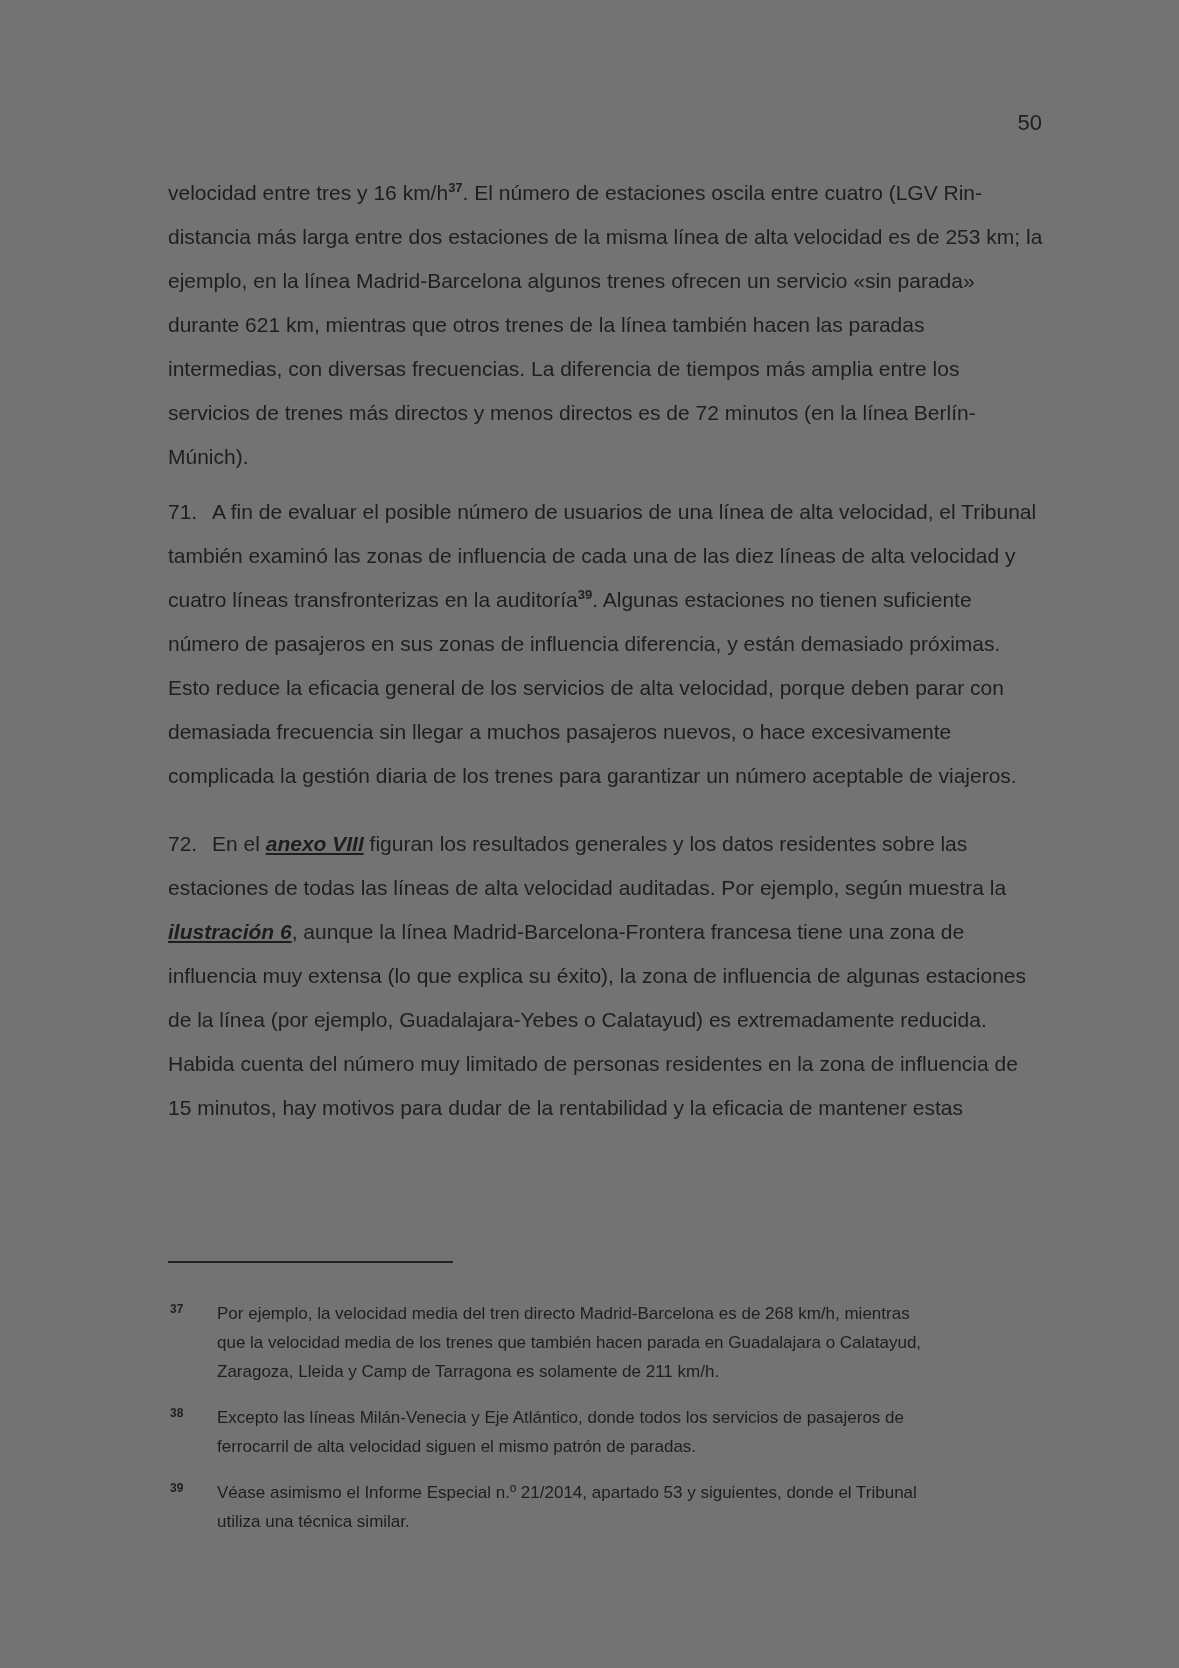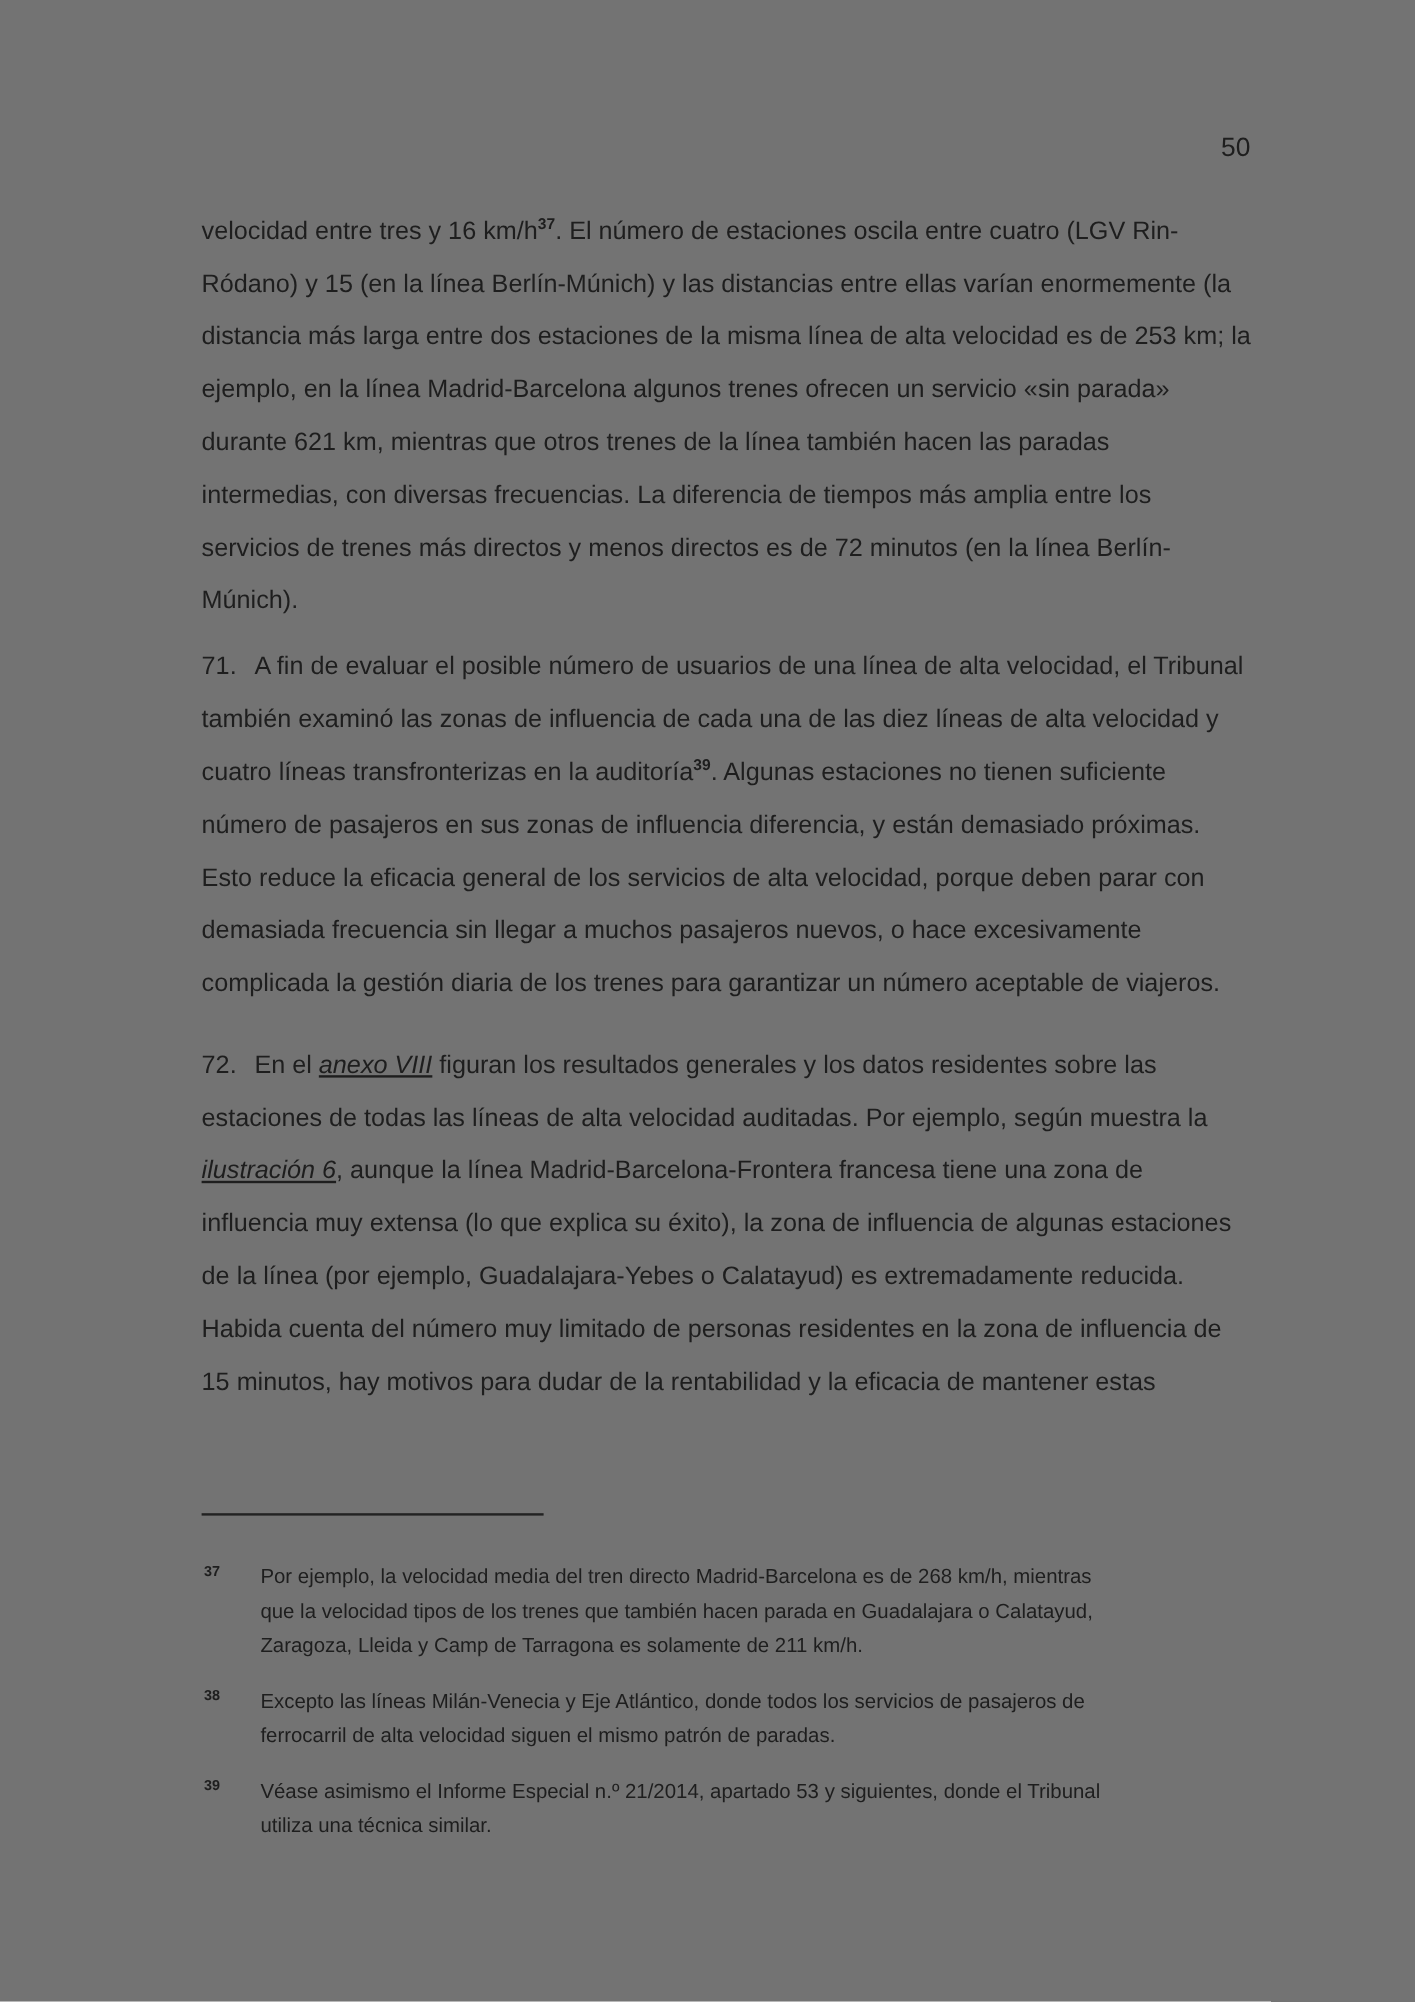--- a/index.html
+++ b/index.html
@@ -46,21 +46,21 @@
   }
   sup.ref {
     font-weight: bold;
     font-size: 13px;
     line-height: 0;
     vertical-align: baseline;
     position: relative;
     top: -8px;
   }
   .biu {
-    font-weight: normal;
+    font-weight: bold;
     font-style: italic;
     text-decoration: underline;
     color: #1e1e1e;
   }
   .fn-sep {
     position: absolute;
     left: 168px;
     top: 1261px;
     width: 285px;
     height: 2px;
@@ -94,21 +94,20 @@
 <body>
 
 <div class="page">
 
   <div class="page-number">50</div>
 
   <main class="content">
 
     <section class="para">
       <div class="line"><span>velocidad entre tres y 16 km/h</span><sup class="ref">37</sup><span>. El número de estaciones oscila entre cuatro (LGV Rin-</span></div>
-      <div class="line">Ródano) y 15 (en la línea Berlín-Múnich) y las distancias entre ellas varían enormemente (la</div>
       <div class="line">distancia más larga entre dos estaciones de la misma línea de alta velocidad es de 253 km; la</div>
       <div class="line">ejemplo, en la línea Madrid-Barcelona algunos trenes ofrecen un servicio «sin parada»</div>
       <div class="line">durante 621 km, mientras que otros trenes de la línea también hacen las paradas</div>
       <div class="line">intermedias, con diversas frecuencias. La diferencia de tiempos más amplia entre los</div>
       <div class="line">servicios de trenes más directos y menos directos es de 72 minutos (en la línea Berlín-</div>
       <div class="line">Múnich).</div>
     </section>
 
     <section class="para gap-small">
       <div class="line"><span class="para-num">71.</span><span>A fin de evaluar el posible número de usuarios de una línea de alta velocidad, el Tribunal</span></div>
@@ -133,21 +132,21 @@
   </main>
 
   <div class="fn-sep"></div>
 
   <section class="footnotes">
 
     <div class="footnote">
       <div class="fn-marker">37</div>
       <div class="fn-text">
         <div class="fn-line">Por ejemplo, la velocidad media del tren directo Madrid-Barcelona es de 268 km/h, mientras</div>
-        <div class="fn-line">que la velocidad tipos de los trenes que también hacen parada en Guadalajara o Calatayud,</div>
+        <div class="fn-line">que la velocidad media de los trenes que también hacen parada en Guadalajara o Calatayud,</div>
         <div class="fn-line">Zaragoza, Lleida y Camp de Tarragona es solamente de 211 km/h.</div>
       </div>
     </div>
 
     <div class="footnote">
       <div class="fn-marker">38</div>
       <div class="fn-text">
         <div class="fn-line">Excepto las líneas Milán-Venecia y Eje Atlántico, donde todos los servicios de pasajeros de</div>
         <div class="fn-line">ferrocarril de alta velocidad siguen el mismo patrón de paradas.</div>
       </div>

